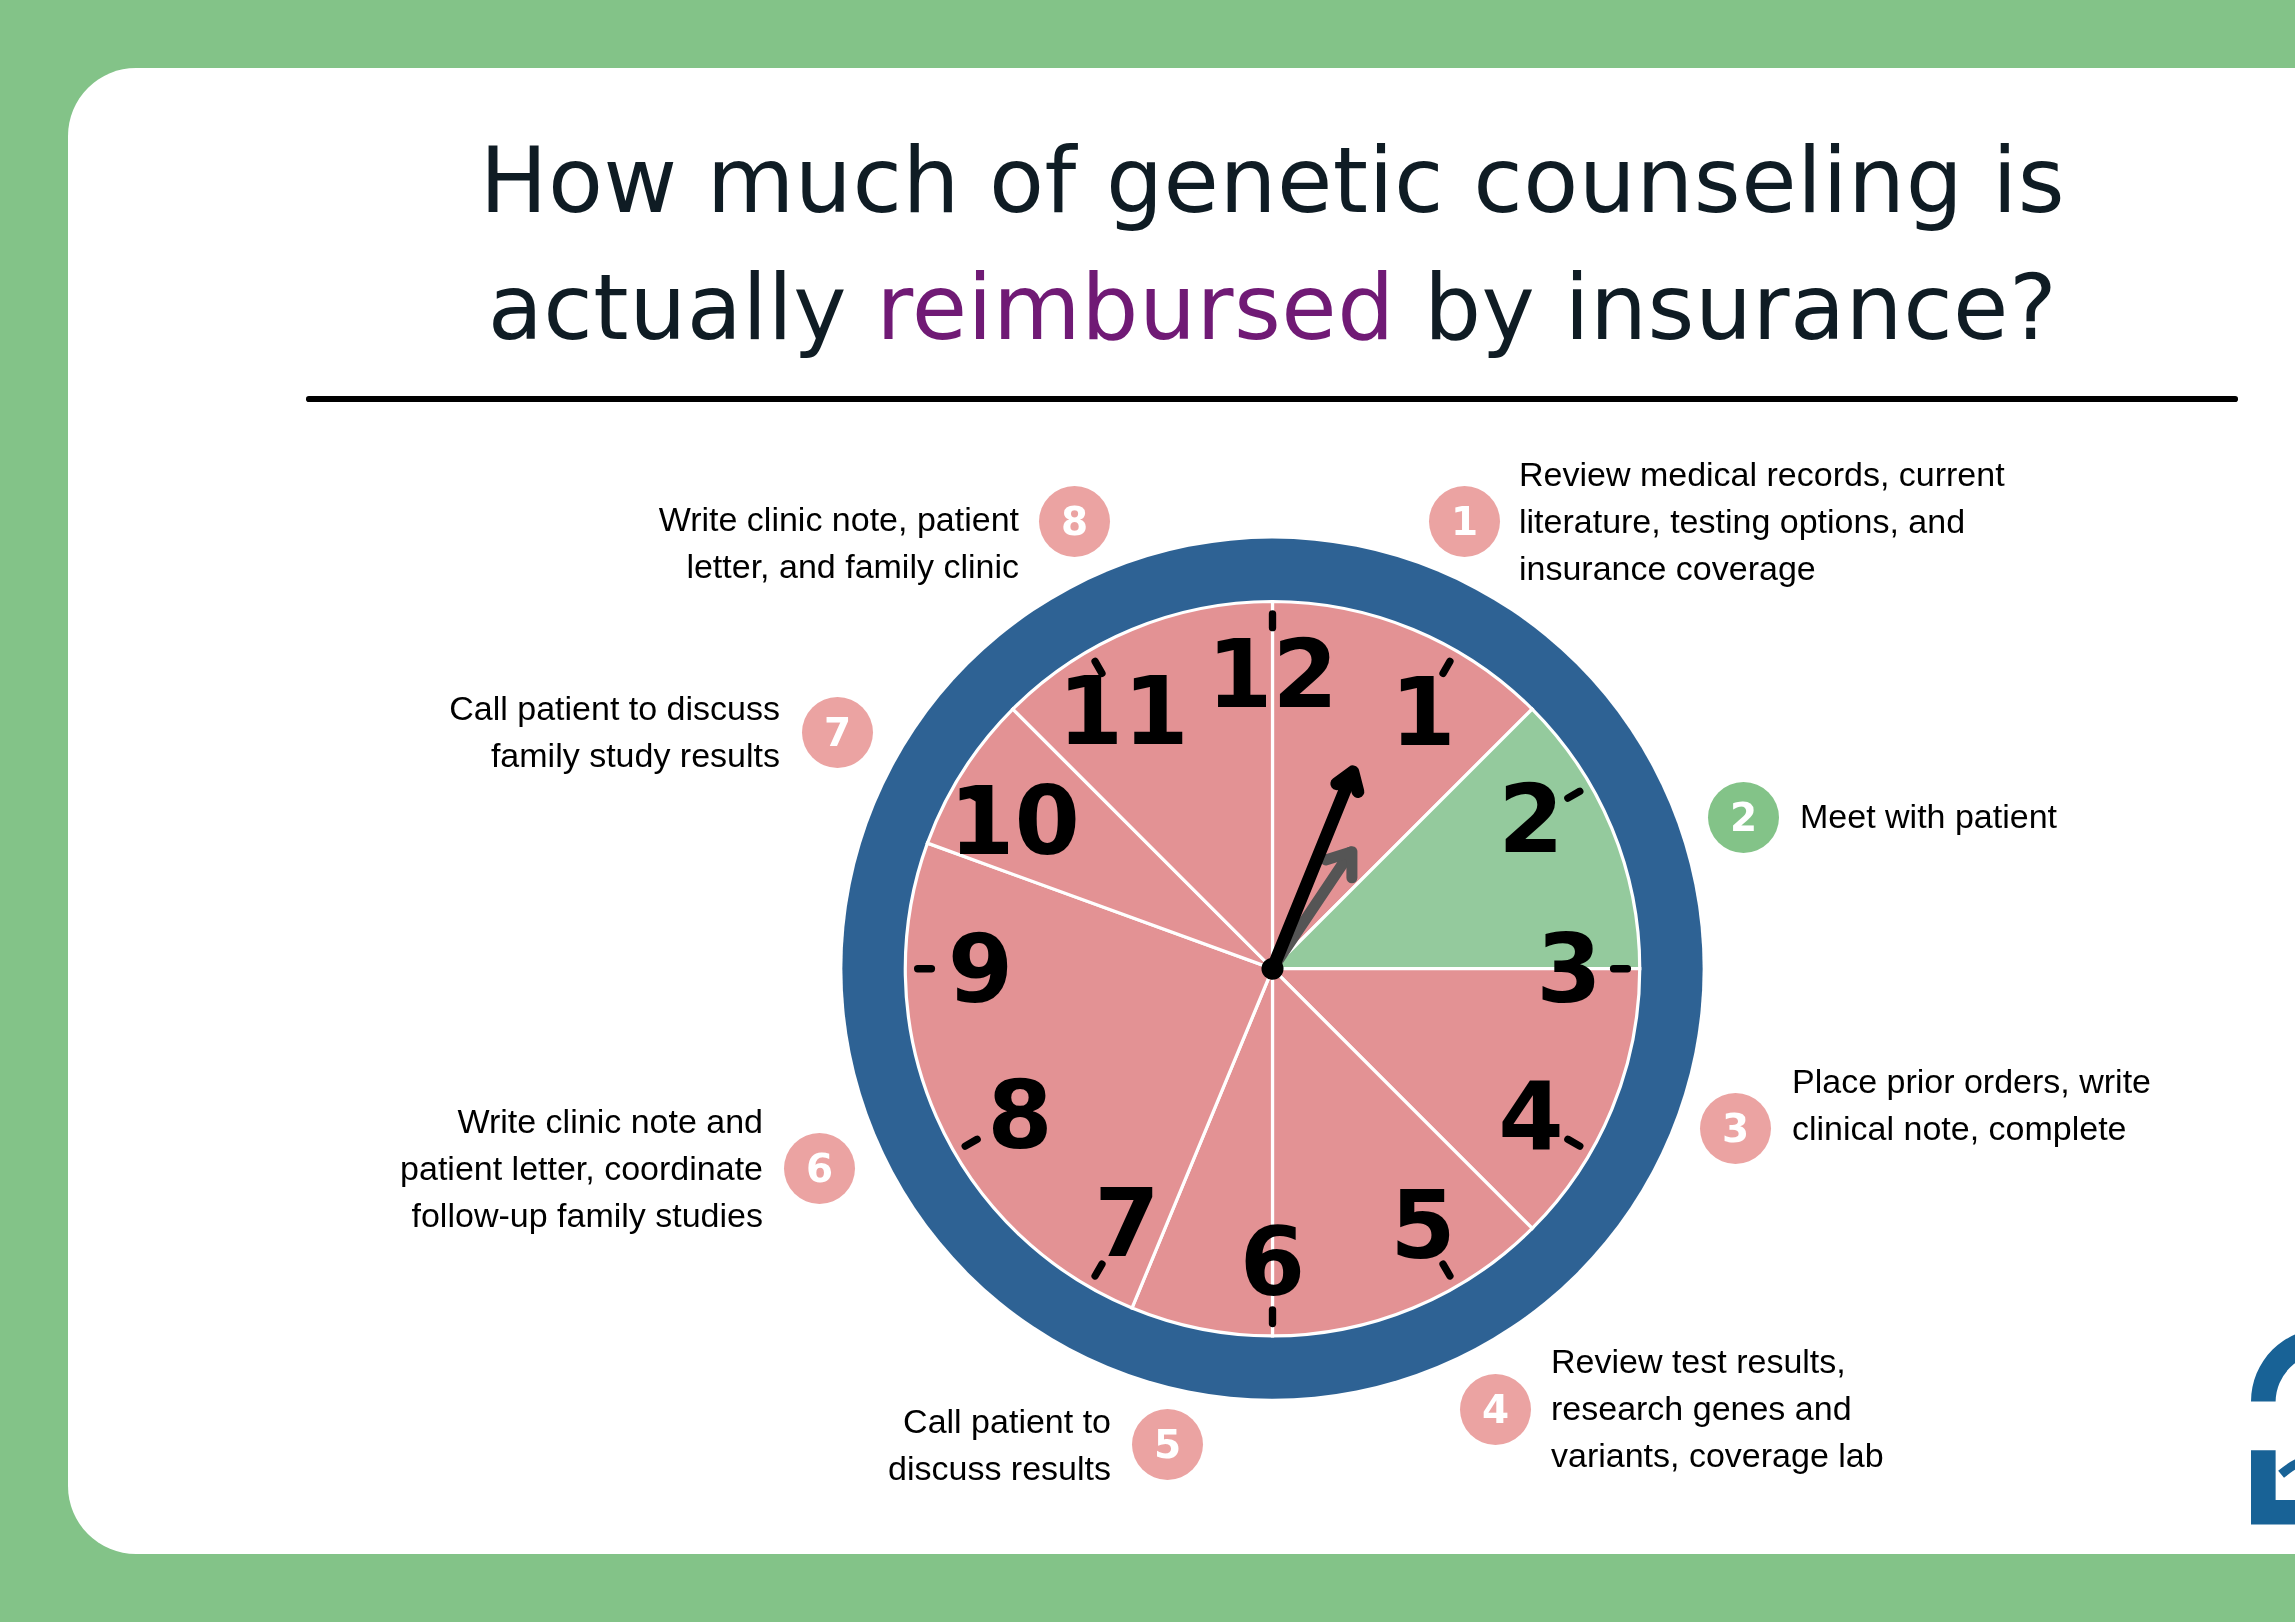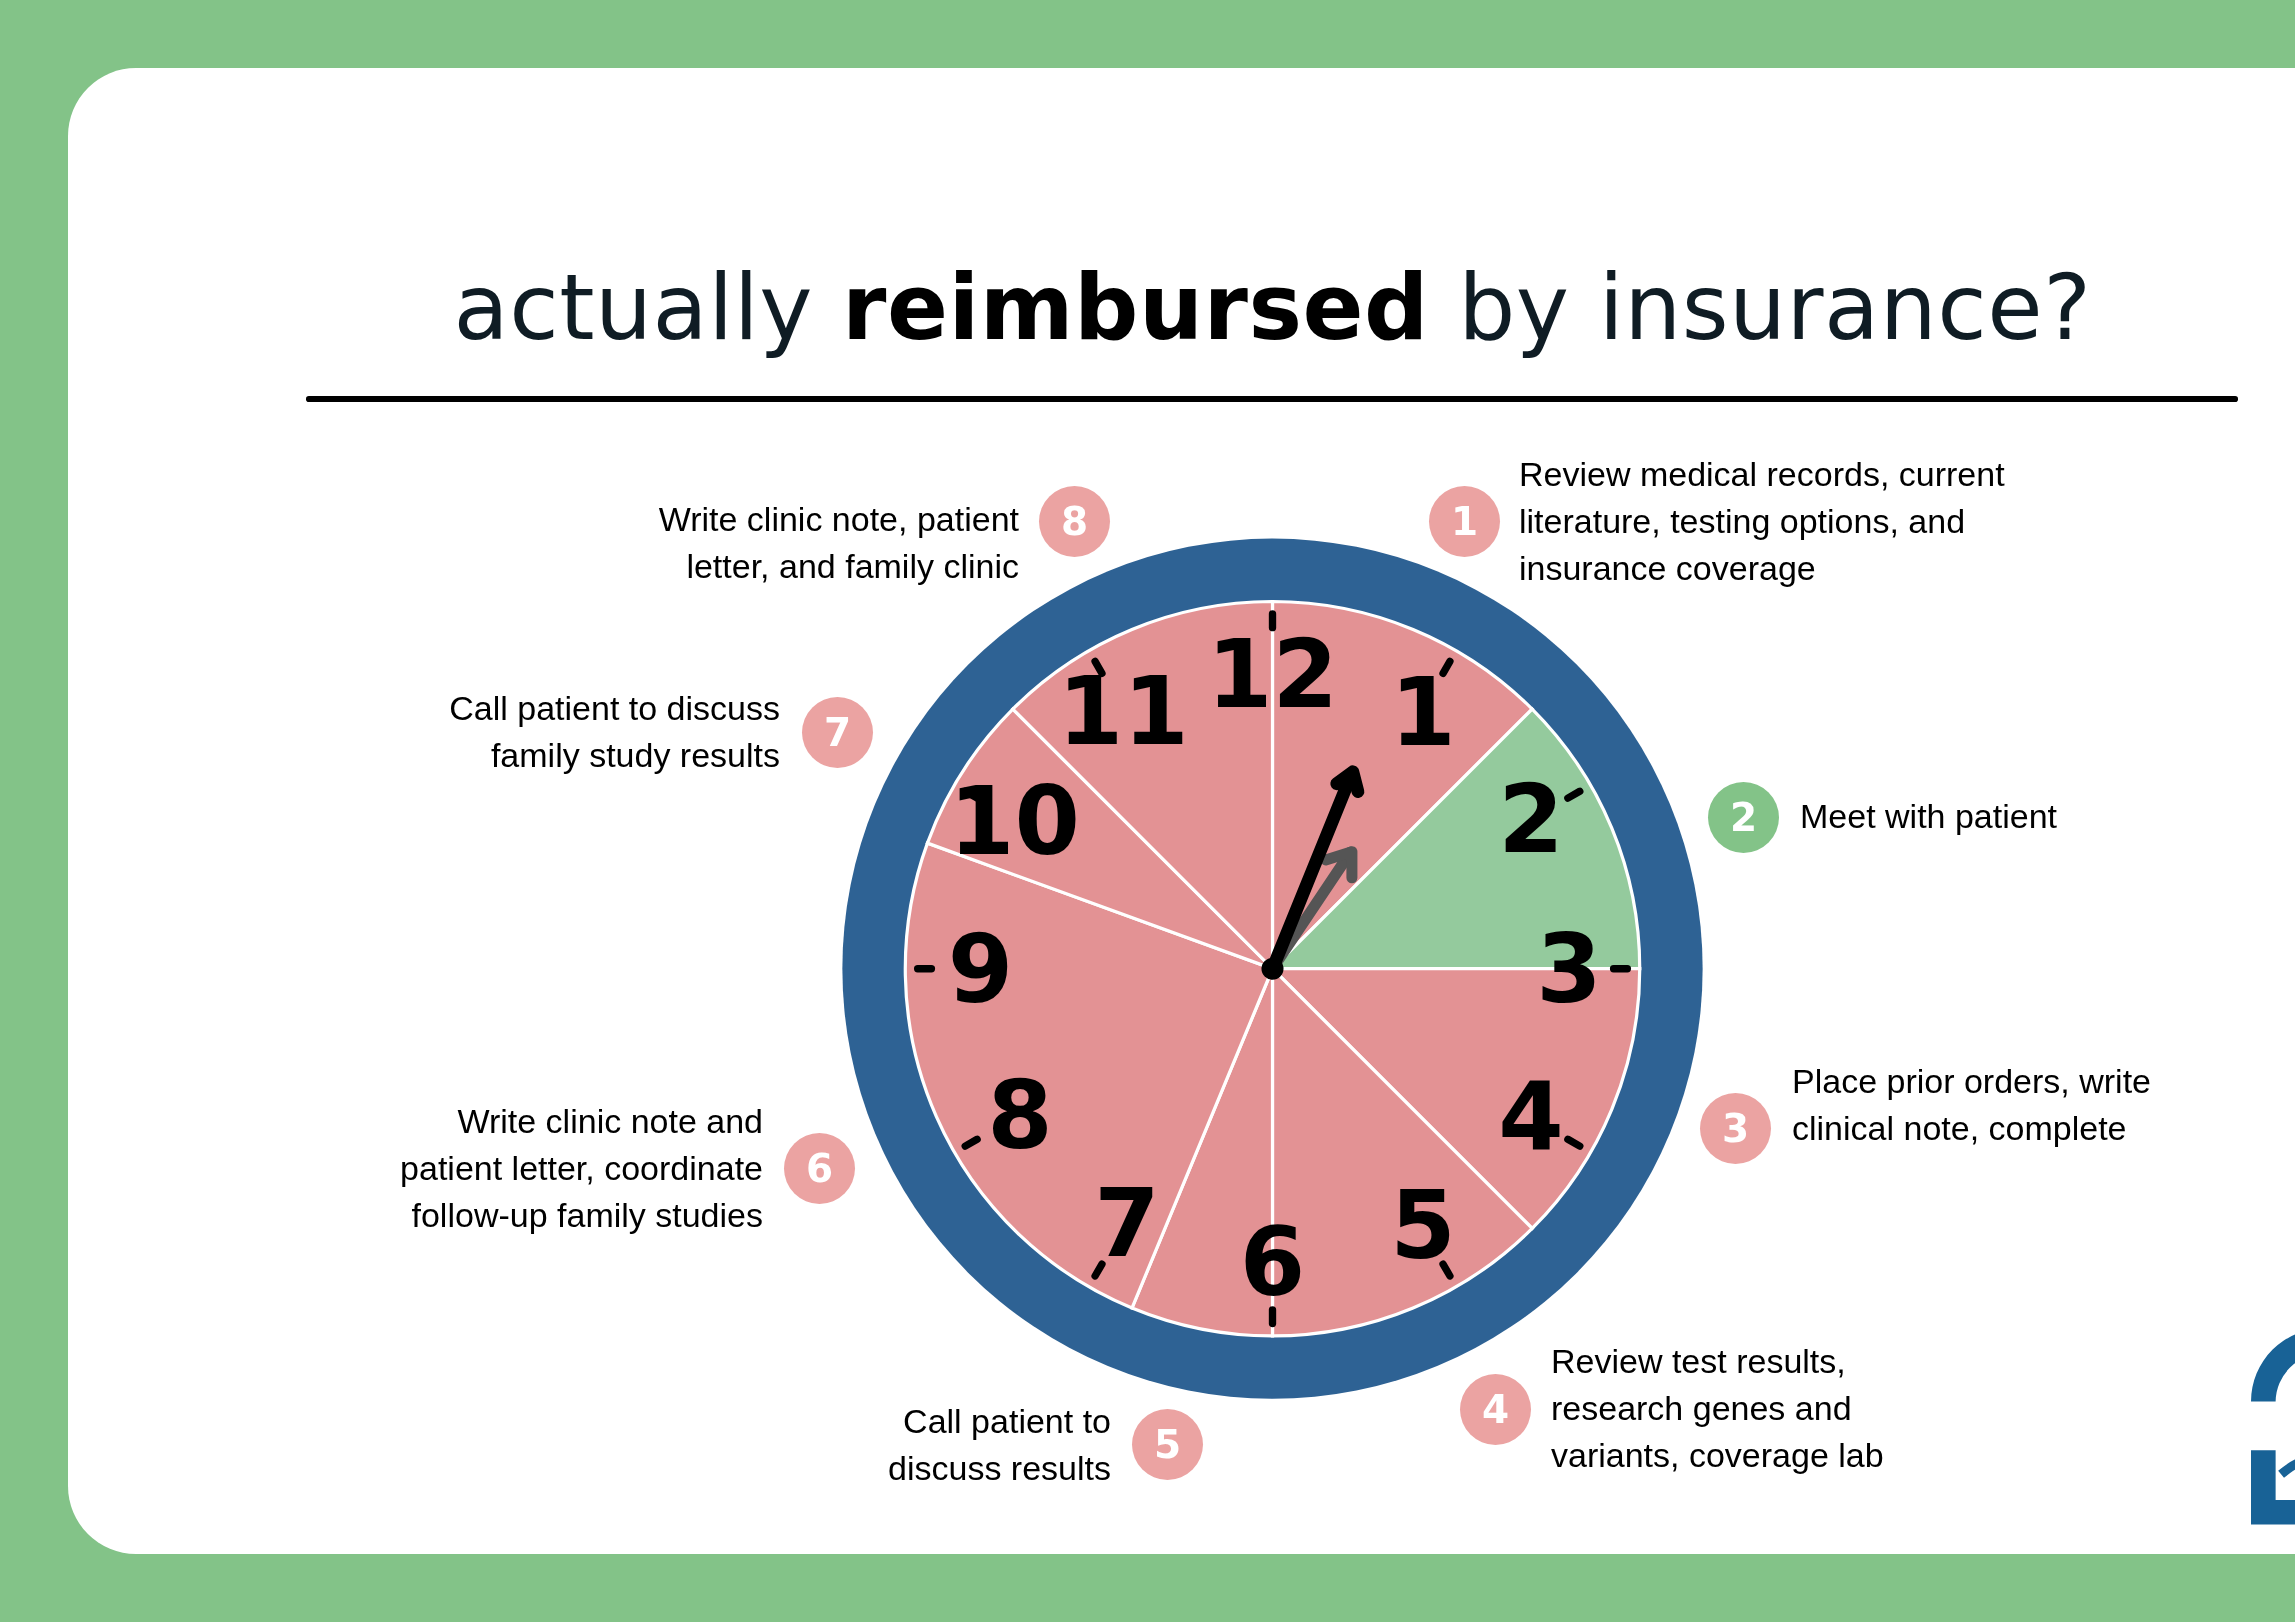--- a/index.html
+++ b/index.html
@@ -10,21 +10,21 @@
   }
   .card {
     position:absolute; left:68px; top:68px; width:2408px; height:1486px;
     background:#FFFFFF; border-radius:68px;
   }
   .title {
     position:absolute; left:0; top:117px; width:2545px; text-align:center;
     font-family:"DejaVu Sans", "Liberation Sans", sans-serif;
     font-size:90px; line-height:127px; color:#0F1C24; letter-spacing:0.5px;
   }
-  .title .hl { color:#000000; font-weight:bold; }
+  .title .hl { color:#701a75; font-weight:normal; }
   .divider {
     position:absolute; left:306px; top:396px; width:1932px; height:5.5px;
     background:#000; border-radius:2.8px;
   }
   svg.clock { position:absolute; left:0; top:0; }
   .numeral {
     font-family:"DejaVu Sans", "Liberation Sans", sans-serif;
     font-weight:bold; font-size:205px; fill:#000;
     text-anchor:middle; dominant-baseline:central;
   }
@@ -42,21 +42,21 @@
   .label.right { text-align:right; }
   .label .line { display:block; }
   .logo { position:absolute; left:2251px; top:1328px; width:196px; height:197px; }
 </style>
 </head>
 <body>
 
 <div class="card"></div>
 
 <div class="title">
-  <br>
+  <span>How much of genetic counseling is</span><br>
   <span>actually </span><span class="hl">reimbursed</span><span> by insurance?</span>
 </div>
 
 <div class="divider"></div>
 
 <svg class="clock" width="2545" height="1623" viewBox="0 0 5544 3535">
 
   <circle cx="2772" cy="2110" r="937" fill="#2E6294"></circle>
 
   <g stroke="#FFFFFF" stroke-width="7">

